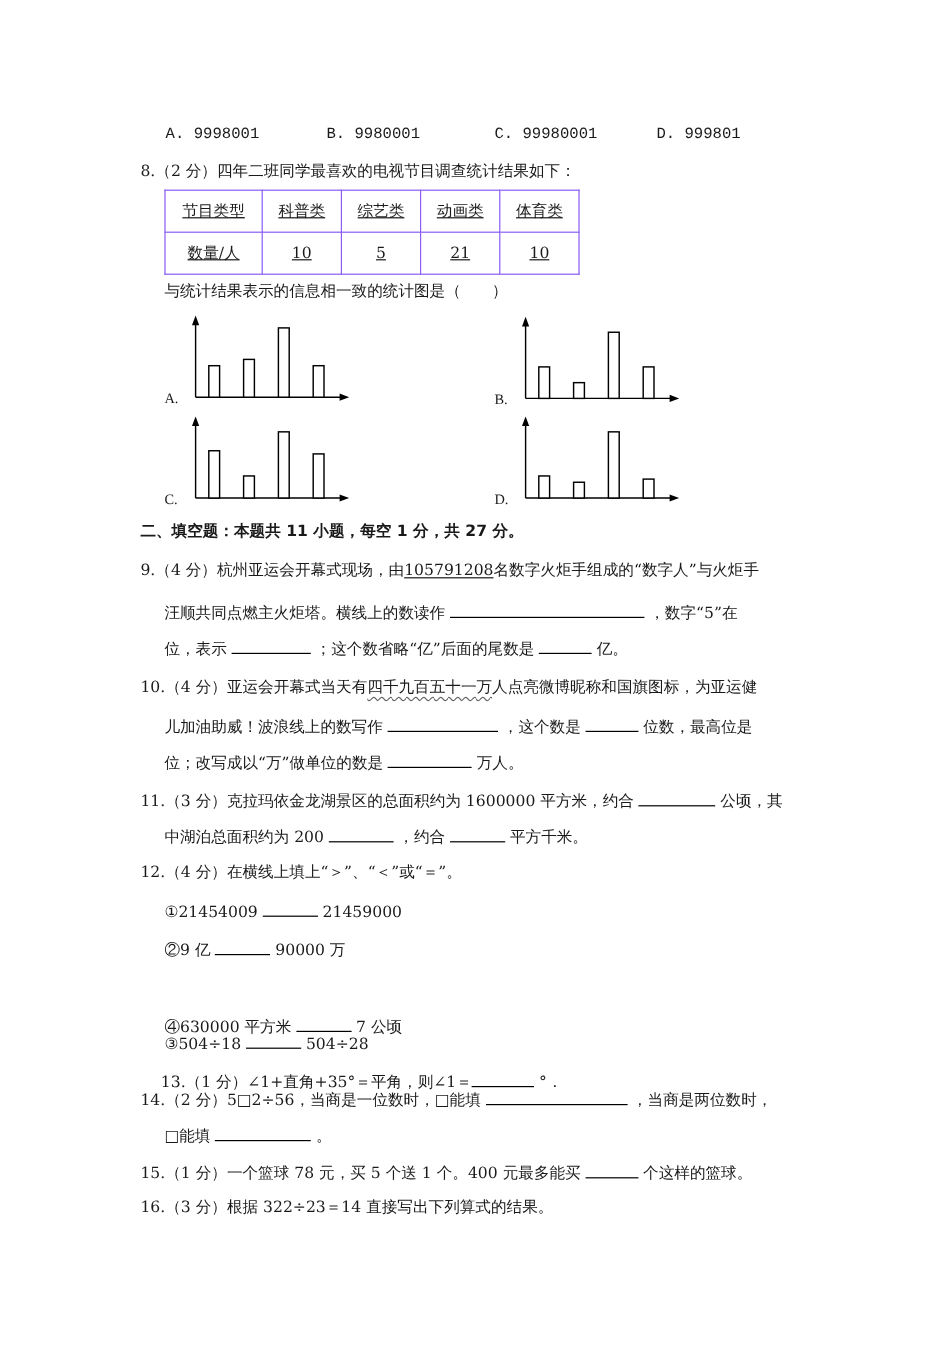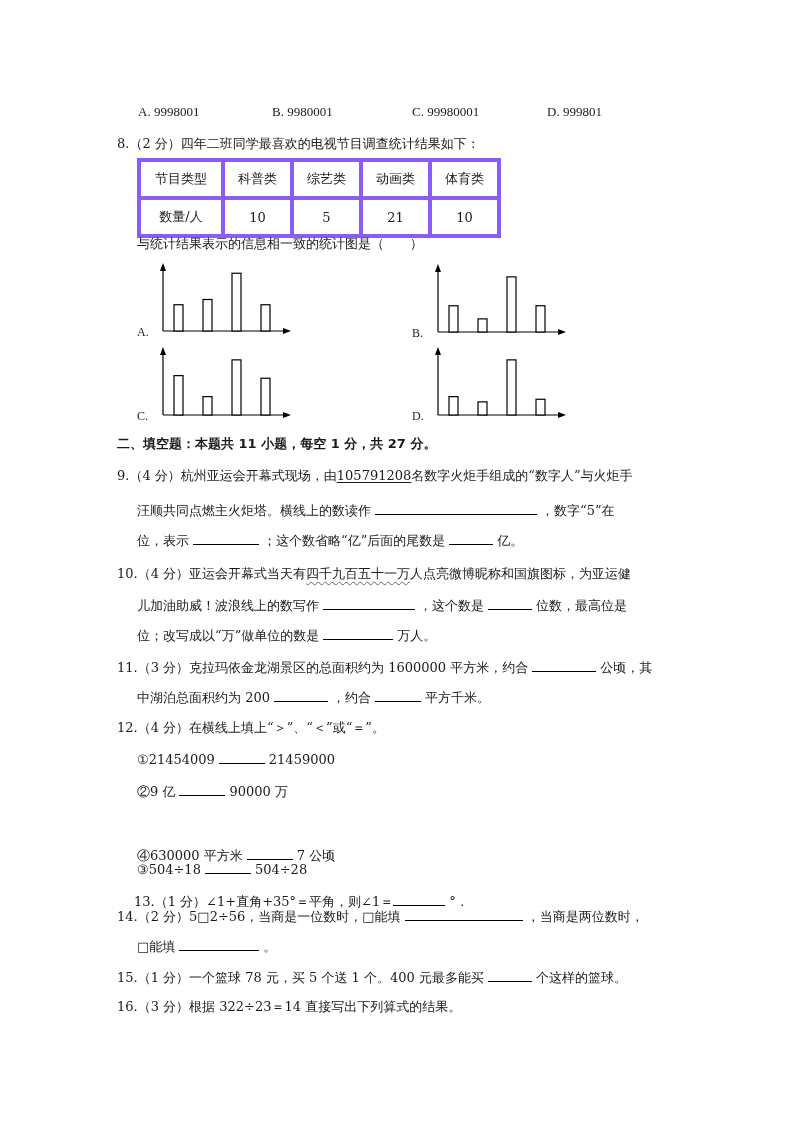--- a/index.html
+++ b/index.html
@@ -2,31 +2,31 @@
 <html><head>
 <meta charset="utf-8">
 <style>
   html, body { margin: 0; padding: 0; background: #ffffff; }
   body {
     width: 793px; height: 1122px; position: relative; overflow: hidden;
     font-family: "DejaVu Serif", "Liberation Serif", serif;
     color: #1a1a1a; font-size: 13px;
   }
   .abs { position: absolute; white-space: nowrap; line-height: 18px; }
-  .opt { position: absolute; top: 104px; font-family: Liberation Serif, serif; font-size: 13px; }
+  .opt { position: absolute; top: 104px; font-family: Liberation Mono, monospace; font-size: 13px; }
   .bold { font-weight: bold; font-family: "DejaVu Sans", sans-serif; font-size: 13px; }
   .blank { display: inline-block; border-bottom: 1px solid #000; height: 14px; vertical-align: baseline; margin: 0 4px; }
   .ul-solid { text-decoration: underline; text-underline-offset: 2px; }
   .ul-wavy { text-decoration: underline wavy #666; text-underline-offset: 3px; text-decoration-thickness: 1px; }
   table.stat {
     position: absolute; left: 137px; top: 158px; border-collapse: collapse;
     font-size: 13px;
   }
   table.stat td {
-    border: 4px solid #8b5cf6; height: 34px; text-align: center; padding: 0;
+    border: 1px solid #8b5cf6; height: 34px; text-align: center; padding: 0; text-decoration: underline;
   }
   table.stat td.first { width: 80px; }
   table.stat td.col { width: 65px; }
   .chart-label { position: absolute; font-size: 12px; font-family: "Liberation Serif", serif; }
   svg.minichart { position: absolute; overflow: visible; }
 </style>
 </head>
 <body>
 
 <div>

